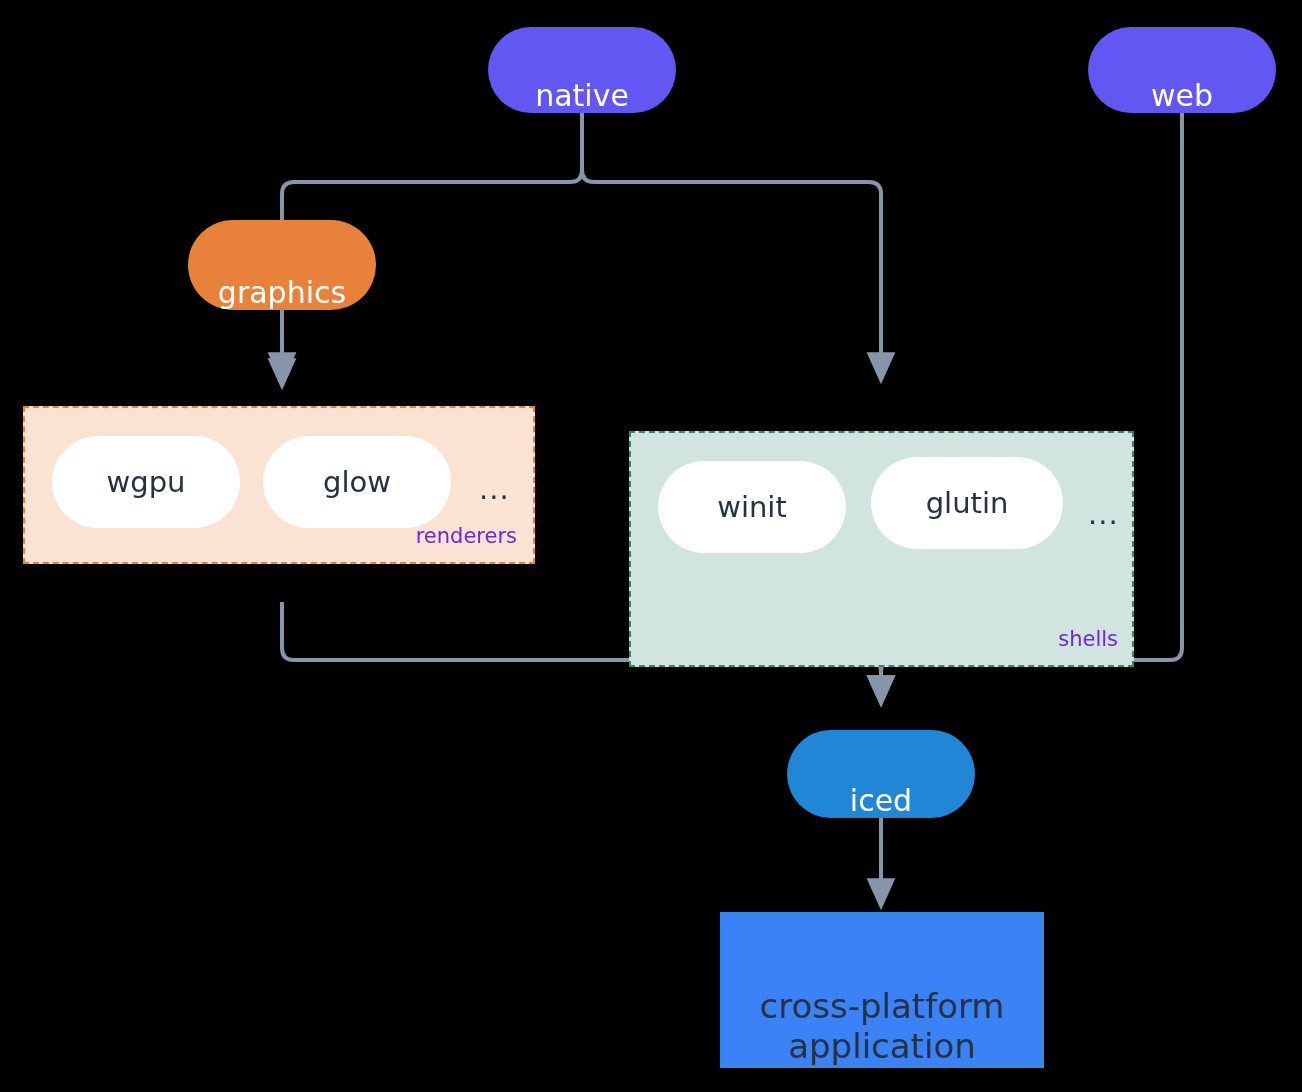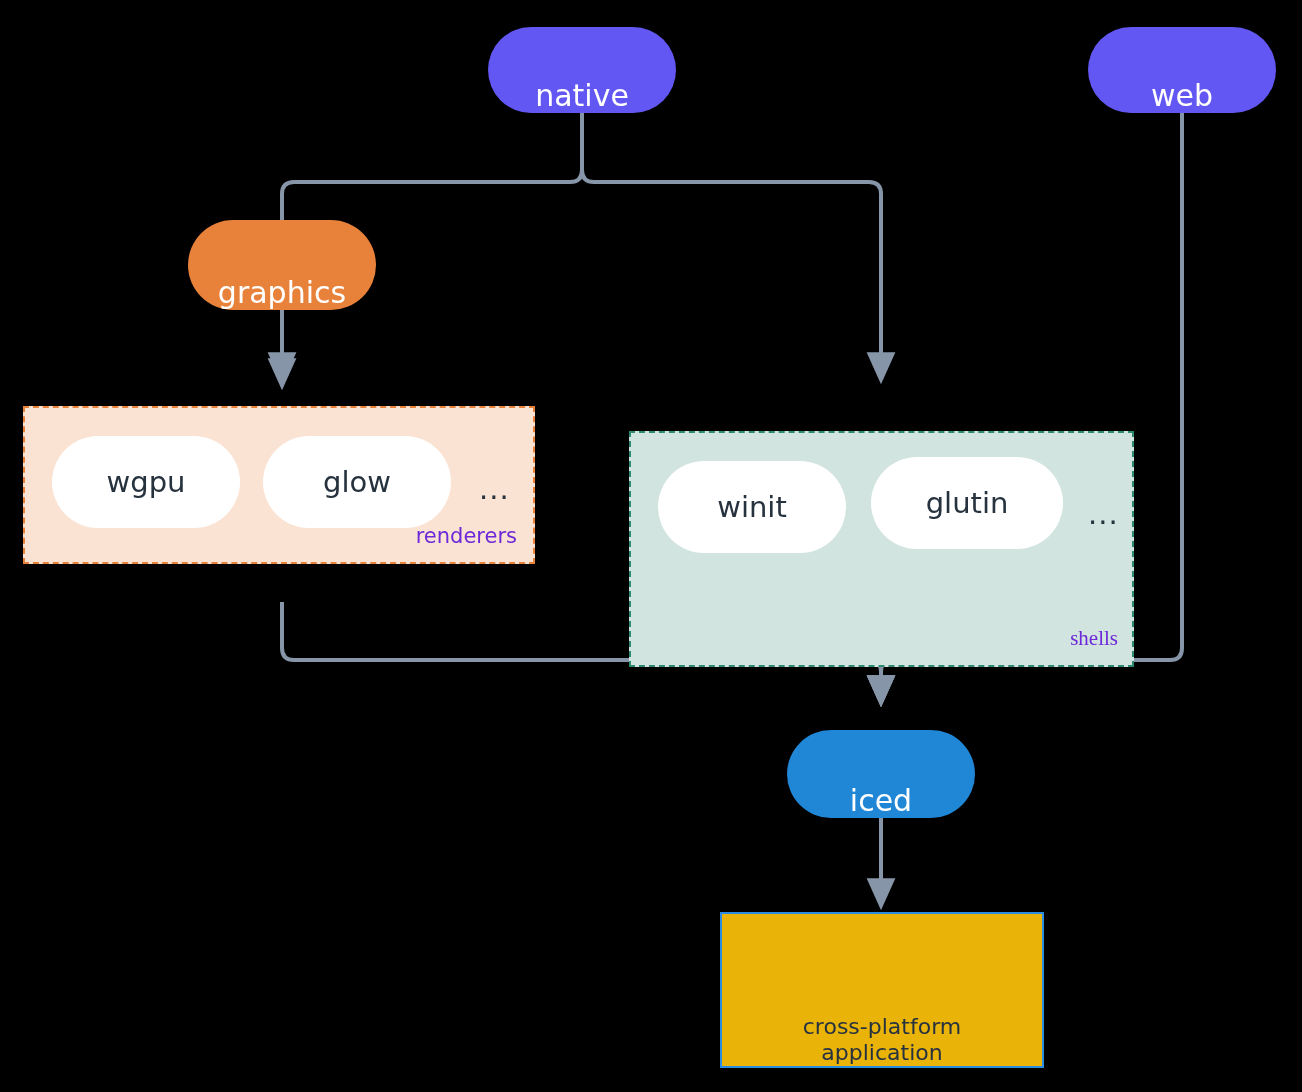--- a/index.html
+++ b/index.html
@@ -46,24 +46,24 @@
     color: #FFFFFF;
     font-size: 30px;
   }
   .node-iced {
     background: #2086D6;
     color: #ffffff;
     font-size: 30px;
     margin-top: 18px;
   }
   .node-app {
-    background: #eab308;
+    background: #3b82f6;
     border: 2px solid #2C8CE0;
     color: #27323F;
-    font-size: 22px;
+    font-size: 34px;
   }
   .group {
     position: absolute;
     box-sizing: border-box;
   }
   .group-renderers {
     background: #FAE3D3;
     border: 2px dashed #E8823A;
   }
   .group-shells {
@@ -144,21 +144,21 @@
   </div>
 
   <div class="group group-shells" style="left:629px; top:406px; width:505px; height:236px;margin-top:25px;">
     <div class="pill" style="left:27px; top:28px; width:188px; height:92px;">
       <span>winit</span>
     </div>
     <div class="pill" style="left:240px; top:24px; width:192px; height:92px;">
       <span>glutin</span>
     </div>
     <div class="ellipsis" style="left:457px; top:64px;">...</div>
-    <div class="group-label" style="right:14px; bottom:14px;font-family:Liberation Serif, serif;">shells</div>
+    <div class="group-label" style="right:14px; bottom:14px;">shells</div>
   </div>
 
   <div class="node stadium node-iced" style="left:787px; top:712px; width:188px; height:88px;">
     <span>iced</span>
   </div>
 
   <div class="node node-app" style="left:720px; top:912px; width:324px; height:156px;">
     <span>cross-platform
 application</span>
   </div>

